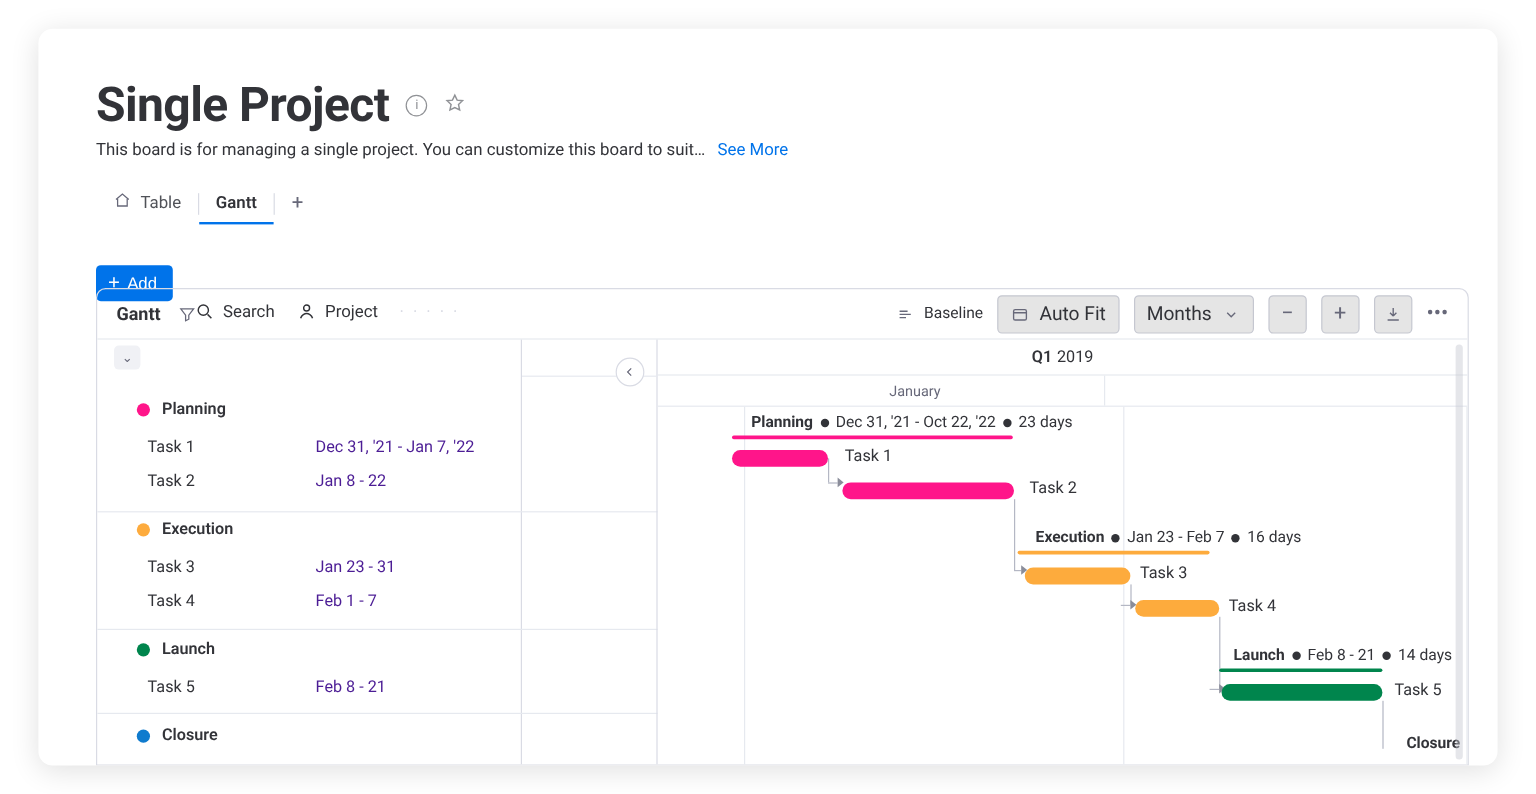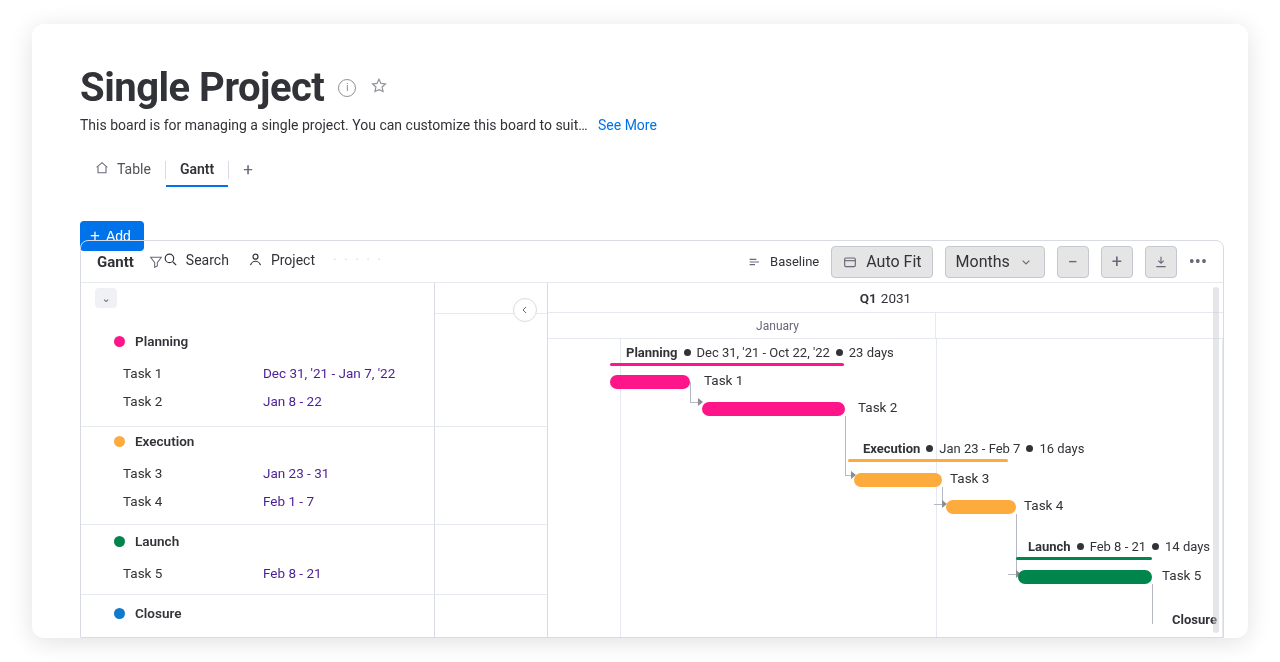--- a/index.html
+++ b/index.html
@@ -257,24 +257,24 @@
         <div class="collapse-l">
           <svg viewBox="0 0 24 24" width="12" height="12" style="stroke:#676879;fill:none;stroke-width:2">
               <path d="M14 6l-6 6 6 6"></path>
             </svg>
         </div>
       </div>
 
       <div class="timeline">
         <div class="tl-row1">
           <span class="q">Q1</span>
-          <span>2031</span>
+          <span>2019</span>
         </div>
         <div class="tl-row2">
-          <div class="month-col" style="left:72px; width:316px;">
+          <div class="month-col" style="left:57px; width:316px;">
             <span>January</span>
           </div>
 
         </div>
 
         <div class="tl-grid">
           <div class="vline" style="left:72px;"></div>
           <div class="vline" style="left:388px;"></div>
           <div class="vline" style="left:674px;"></div>
         </div>

